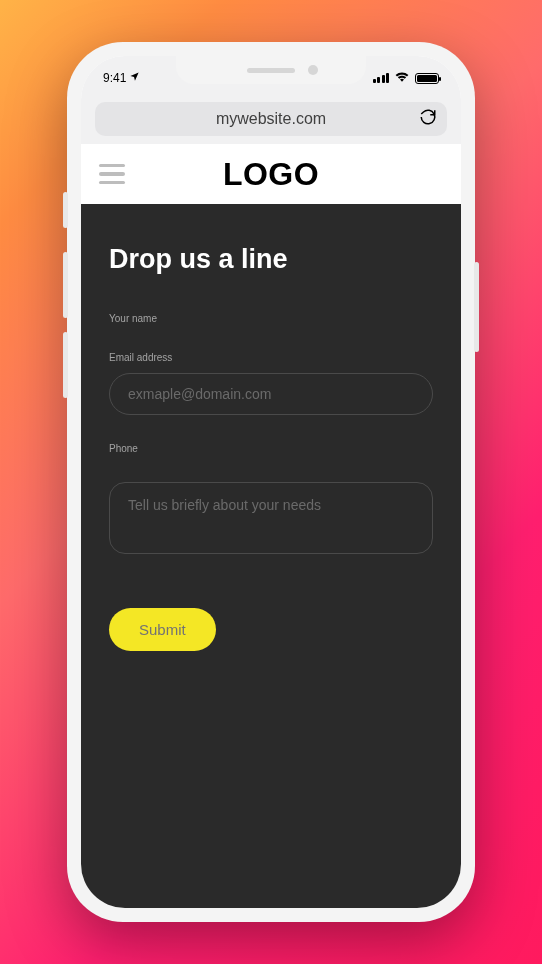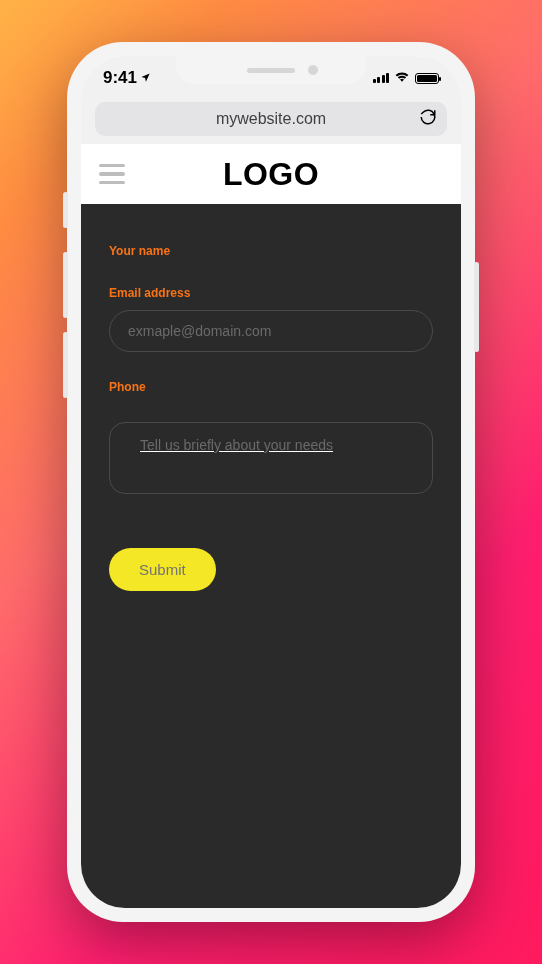--- a/index.html
+++ b/index.html
@@ -72,22 +72,22 @@
     .status-bar {
       height: 44px;
       display: flex;
       justify-content: space-between;
       align-items: center;
       padding: 0 22px;
       background: #f1f1f2;
       position: relative;
     }
     .status-left {
-      font-size: 17px;
-      font-weight: 700;
+      font-size: 12px;
+      font-weight: 400;
       display: flex;
       align-items: center;
       gap: 3px;
     }
     .status-right {
       display: flex;
       align-items: center;
       gap: 5px;
     }
     .signal { display: flex; align-items: flex-end; gap: 1.5px; }
@@ -167,50 +167,49 @@
       min-height: calc(100% - 148px);
     }
     .heading {
       color: #fff;
       font-size: 27px;
       font-weight: 700;
       margin-bottom: 38px;
     }
     .field-group { margin-bottom: 28px; }
     .label {
-      color: #f97316;
-      font-size: 12px;
-      font-weight: 700;
+      color: #a3a3a3;
+      font-size: 10px;
+      font-weight: 400;
       margin-bottom: 10px;
       display: block;
     }
     .input {
       width: 100%;
       background: transparent;
       border: 1px solid #4a4a4a;
       border-radius: 22px;
       padding: 12px 18px;
       color: #fff;
       font-size: 14px;
       outline: none;
     }
     .input::placeholder { color: #6a6a6a; }
     .textarea {
       width: 100%;
       background: transparent;
       border: 1px solid #4a4a4a;
       border-radius: 16px;
-      padding: 14px 30px;
+      padding: 14px 18px;
       color: #fff;
       font-size: 14px;
       outline: none;
       resize: none;
       height: 72px;
       font-family: inherit;
-      text-decoration: underline;
     }
     .textarea::placeholder { color: #6a6a6a; }
     .submit-btn {
       background: #f4e725;
       color: #737373;
       border: none;
       border-radius: 22px;
       padding: 13px 30px;
       font-size: 15px;
       font-weight: 500;
@@ -279,20 +278,21 @@
     <div class="header">
       <div class="hamburger">
         <span></span>
           <span></span>
           <span></span>
       </div>
       <div class="logo">LOGO</div>
     </div>
 
     <div class="content">
+      <h1 class="heading">Drop us a line</h1>
 
       <div class="field-group">
         <label class="label">Your name</label>
       </div>
 
       <div class="field-group">
         <label class="label">Email address</label>
         <input class="input" type="text" placeholder="exmaple@domain.com" style="">
       </div>
 

